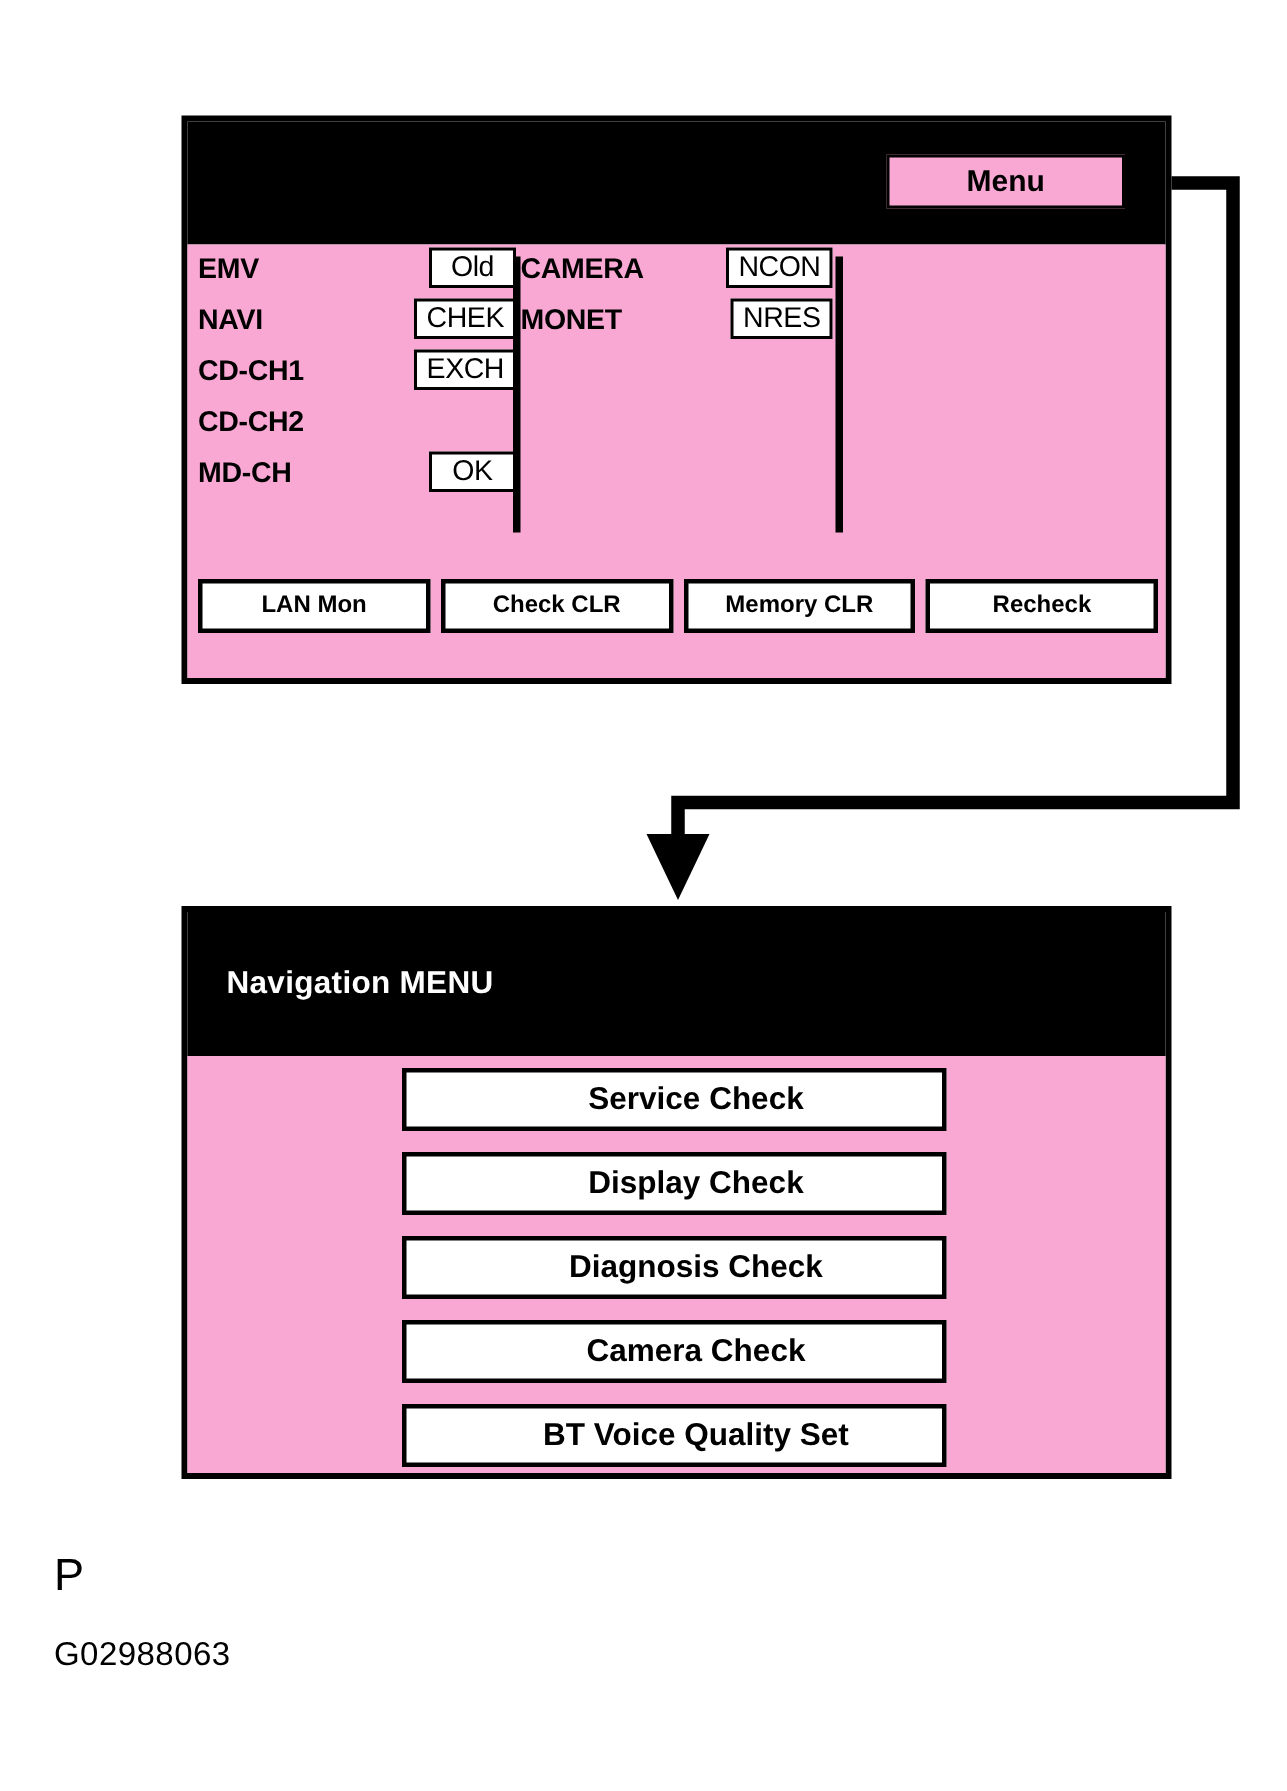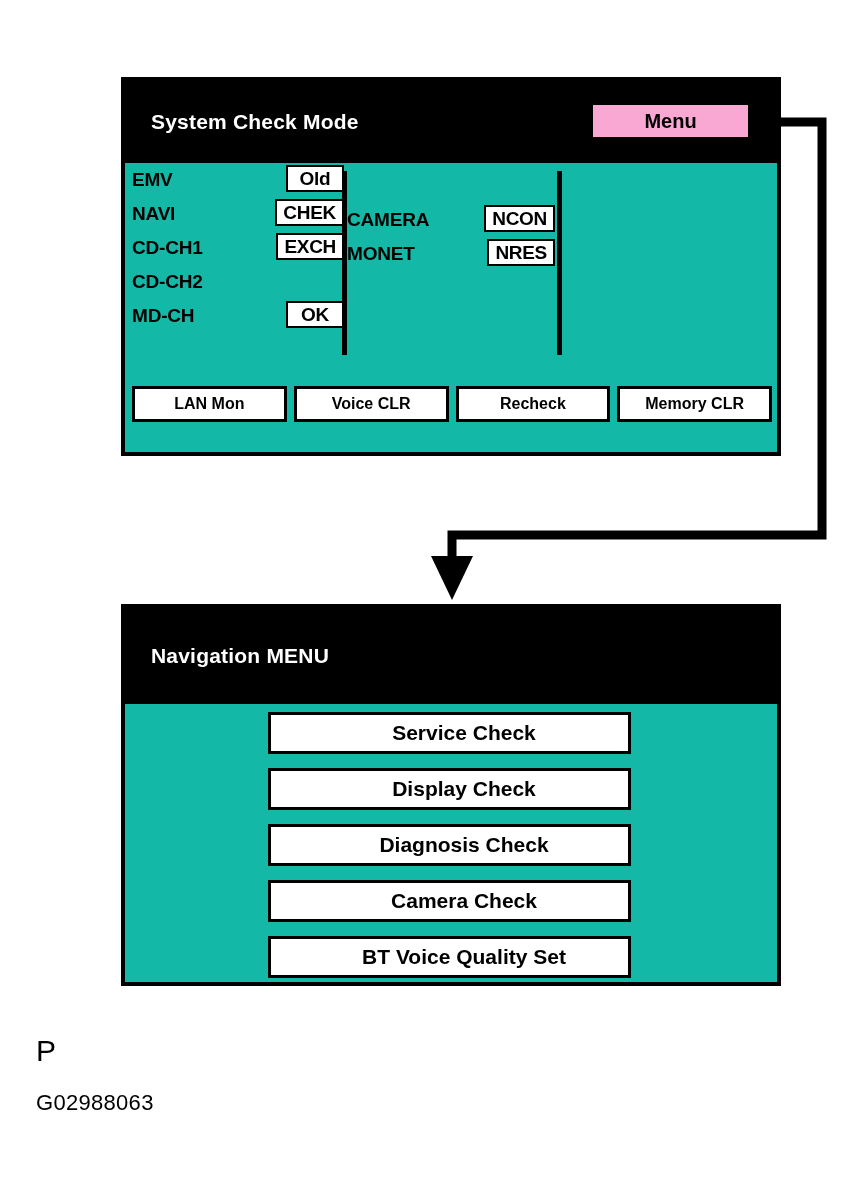--- a/index.html
+++ b/index.html
@@ -31,21 +31,21 @@
     position: relative;
   }
   .panel-title {
     font-size: 21px;
     font-weight: bold;
     letter-spacing: 0.2px;
     white-space: nowrap;
   }
   .panel-body {
     position: relative;
-    background: #14b8a6;
+    background: #f9a8d4;
     box-sizing: border-box;
   }
 
   
   #panel-system-check {
     left: 121px;
     top: 77px;
     width: 660px;
     height: 379px;
   }
@@ -79,21 +79,21 @@
     position: absolute;
     left: 0; top: 0;
     width: 100%;
     height: 196px;
   }
   .status-col {
     position: absolute;
     top: 0;
   }
   .status-col.col-left  { left: 7px;   width: 218px; }
-  .status-col.col-right { left: 222px; width: 220px; margin-top: 40px; }
+  .status-col.col-right { left: 222px; width: 220px; }
 
   .status-row {
     position: relative;
     height: 34px;
     display: flex;
     align-items: center;
   }
   .status-label {
     font-size: 19px;
     font-weight: bold;
@@ -108,21 +108,21 @@
     min-width: 58px;
     height: 27px;
     padding: 0 6px;
     border: 2px solid #000000;
     box-sizing: border-box;
     background: #ffffff;
     display: flex;
     align-items: center;
     justify-content: center;
     font-size: 19px;
-    font-weight: bold;
+    font-weight: normal;
     color: #000000;
     letter-spacing: -0.3px;
   }
   .status-badge.empty {
     border: none;
     background: transparent;
   }
   .col-left  .status-badge { right: 6px; }
   .col-right .status-badge { right: 12px; }
 
@@ -233,21 +233,20 @@
 <body>
 
 <svg id="connector" viewBox="0 0 858 1194" width="858" height="1194">
   <path d="M 752 122 L 822 122 L 822 535 L 452 535 L 452 567" fill="none" stroke="#000000" stroke-width="9"></path>
   <polygon points="452,600 431,556 473,556" fill="#000000"></polygon>
 </svg>
 
 <div class="panel" id="panel-system-check">
 
   <div class="panel-header">
-    <span class="panel-title">System Check Mode</span>
 
     <div id="menu-button">Menu</div>
   </div>
 
   <div class="panel-body">
 
     <div class="status-grid">
 
       <div class="status-col col-left">
         <div class="status-row">
@@ -294,23 +293,23 @@
           <span class="status-badge empty"></span>
         </div>
       </div>
 
       <div class="divider" id="divider-1"></div>
       <div class="divider" id="divider-2"></div>
     </div>
 
     <div class="action-row">
       <div class="action-button">LAN Mon</div>
-      <div class="action-button">Voice CLR</div>
+      <div class="action-button">Check CLR</div>
+      <div class="action-button">Memory CLR</div>
       <div class="action-button">Recheck</div>
-      <div class="action-button">Memory CLR</div>
     </div>
 
   </div>
 </div>
 
 <div class="panel" id="panel-diagnosis">
 
   <div class="panel-header">
     <span class="panel-title">Navigation MENU</span>
   </div>

